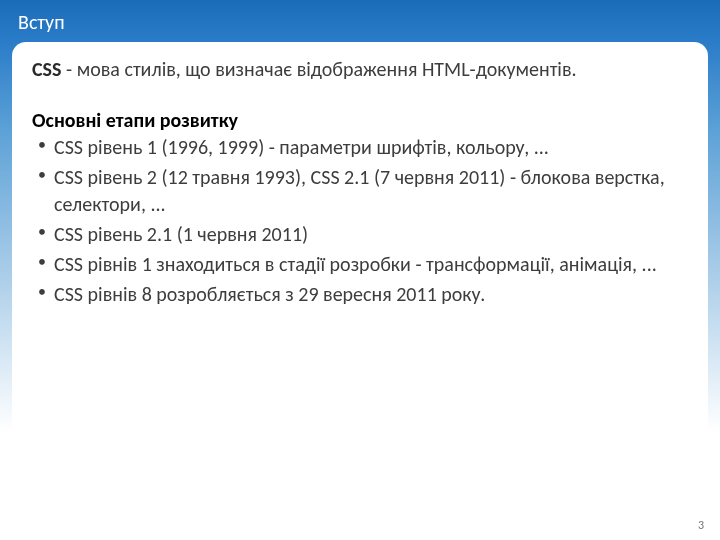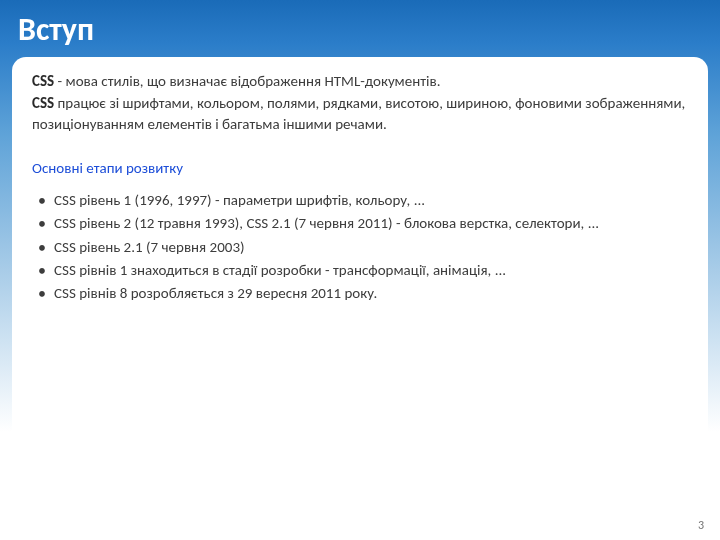--- a/index.html
+++ b/index.html
@@ -13,47 +13,47 @@
       font-family: Calibri, "Segoe UI", Arial, sans-serif;
       background: linear-gradient(to bottom, #1a6bb8 0%, #2b7dc9 8%, #5fa3d8 25%, #a8cce8 50%, #ffffff 80%, #ffffff 100%);
       position: relative;
       overflow: hidden;
     }
     .title-bar {
       padding: 10px 18px 8px 18px;
     }
     .title {
       color: #ffffff;
-      font-size: 32px;
-      font-weight: 700;
+      font-size: 20px;
+      font-weight: 400;
     }
     .content-panel {
       background: #ffffff;
       margin: 0 12px 0 12px;
       border-radius: 14px 14px 0 0;
       padding: 14px 20px 20px 20px;
       height: 474px;
       color: #3d3d3d;
-      font-size: 15px;
+      font-size: 20px;
       line-height: 1.35;
     }
     .para {
       margin-bottom: 2px;
     }
     .bold {
       font-weight: 700;
       color: #2a2a2a;
     }
     .spacer {
       height: 22px;
     }
     .subhead {
-      font-weight: 400;
-      color: #1d4ed8;
-      margin-bottom: 12px;
+      font-weight: 700;
+      color: #000000;
+      margin-bottom: 0;
     }
     ul.bullets {
       list-style: none;
       padding-left: 4px;
     }
     ul.bullets li {
       position: relative;
       padding-left: 18px;
       margin-bottom: 3px;
     }
@@ -77,27 +77,24 @@
 <body>
 
 <div class="title-bar">
   <h1 class="title">Вступ</h1>
 </div>
 
 <div class="content-panel">
   <p class="para">
     <span class="bold">CSS</span><span> - мова стилів, що визначає відображення HTML-документів.</span>
   </p>
-  <p class="para">
-    <span class="bold">CSS</span><span> працює зі шрифтами, кольором, полями, рядками, висотою, шириною, фоновими зображеннями, позиціонуванням елементів і багатьма іншими речами.</span>
-  </p>
   <div class="spacer"></div>
   <p class="subhead">Основні етапи розвитку</p>
   <ul class="bullets">
-    <li>CSS рівень 1 (1996, 1997) - параметри шрифтів, кольору, ...</li>
+    <li>CSS рівень 1 (1996, 1999) - параметри шрифтів, кольору, ...</li>
     <li>CSS рівень 2 (12 травня 1993), CSS 2.1 (7 червня 2011) - блокова верстка, селектори, ...</li>
-    <li>CSS рівень 2.1 (7 червня 2003)</li>
+    <li>CSS рівень 2.1 (1 червня 2011)</li>
     <li>CSS рівнів 1 знаходиться в стадії розробки - трансформації, анімація, ...</li>
     <li>CSS рівнів 8 розробляється з 29 вересня 2011 року.</li>
   </ul>
 </div>
 
 <div class="page-num">3</div>
 
 </body></html>

